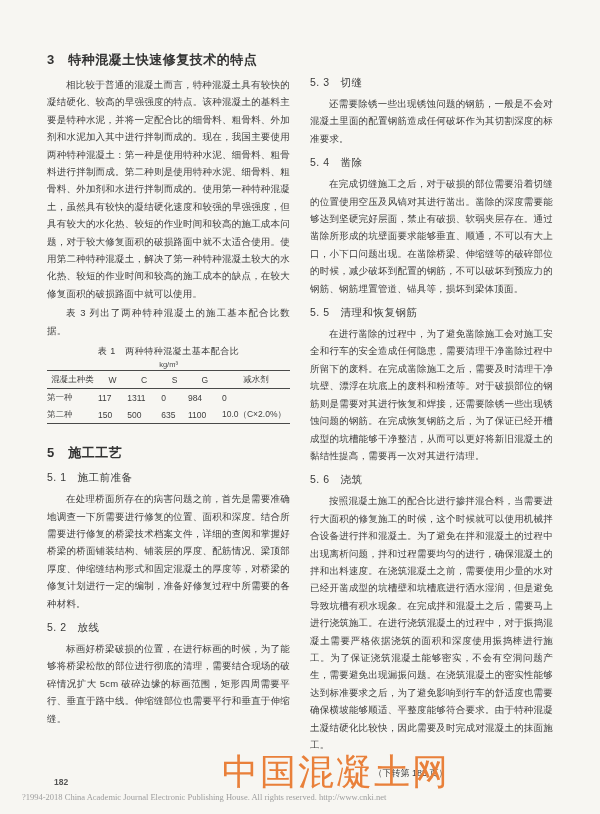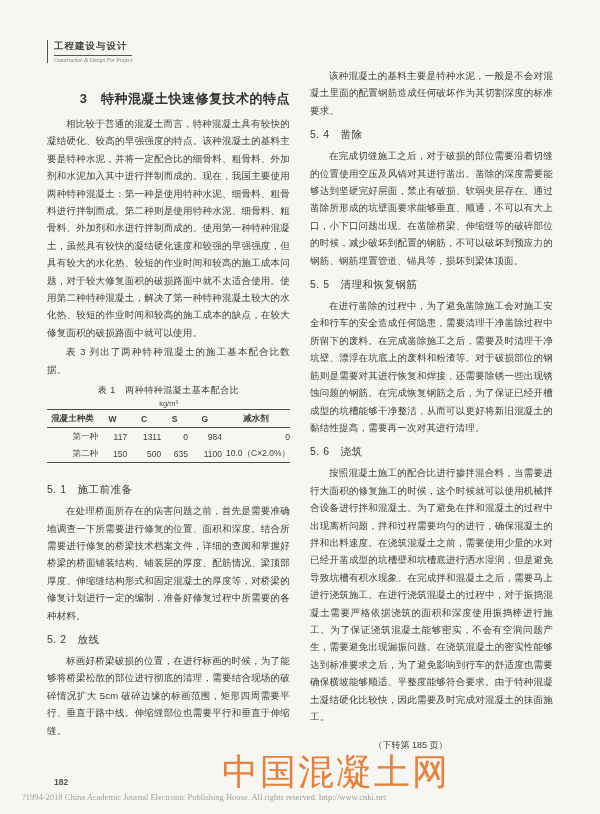--- a/index.html
+++ b/index.html
@@ -55,21 +55,20 @@
     letter-spacing:0.2px;
   }
   p.indent{text-indent:2em;}
 
   h2.sec{
     font-size:13px;
     font-weight:bold;
     color:#333;
     margin:11px 0 7px 0;
     letter-spacing:0.5px;
-    text-align:right;
   }
   h3.sub{
     font-size:10.5px;
     font-weight:normal;
     color:#3a3a3a;
     margin:9px 0 5px 0;
     letter-spacing:0.5px;
   }
 
   
@@ -89,28 +88,28 @@
   }
   table.cfg{
     width:100%;
     border-collapse:collapse;
     font-size:8.5px;
     color:#3d3d3d;
     border-top:1.4px solid #4a4a4a;
     border-bottom:1.4px solid #4a4a4a;
   }
   table.cfg th{
-    font-weight:bold;
+    font-weight:normal;
     border-bottom:0.8px solid #4a4a4a;
     padding:2.5px 0;
     text-align:center;
   }
   table.cfg td{
     padding:2.5px 0;
-    text-align:right;
+    text-align:left;
   }
   table.cfg .c0{width:21%;}
   table.cfg .c1{width:12%;}
   table.cfg .c2{width:14%;}
   table.cfg .c3{width:11%;}
   table.cfg .c4{width:14%;}
   table.cfg .c5{width:28%;}
 
   .turn-note{
     font-size:9px;
@@ -153,24 +152,20 @@
 </style>
 </head>
 <body>
 
 <div class="page">
 
   <div class="content">
 
     <div class="col col-left">
 
-      <div class="logo">
-        <div class="zh">工程建设与设计</div>
-        <div class="en">Construction &amp; Design For Project</div>
-      </div>
 
 
       <h2 class="sec">3　特种混凝土快速修复技术的特点</h2>
       <p class="body indent">相比较于普通的混凝土而言，特种混凝土具有较快的凝结硬化、较高的早强强度的特点。该种混凝土的基料主要是特种水泥，并将一定配合比的细骨料、粗骨料、外加剂和水泥加入其中进行拌制而成的。现在，我国主要使用两种特种混凝土：第一种是使用特种水泥、细骨料、粗骨料进行拌制而成。第二种则是使用特种水泥、细骨料、粗骨料、外加剂和水进行拌制而成的。使用第一种特种混凝土，虽然具有较快的凝结硬化速度和较强的早强强度，但具有较大的水化热、较短的作业时间和较高的施工成本问题，对于较大修复面积的破损路面中就不太适合使用。使用第二种特种混凝土，解决了第一种特种混凝土较大的水化热、较短的作业时间和较高的施工成本的缺点，在较大修复面积的破损路面中就可以使用。</p>
 
       <p class="body indent">表 3 列出了两种特种混凝土的施工基本配合比数据。</p>
 
       <div class="tblwrap">
         <div class="tbl-caption">表 1　两种特种混凝土基本配合比</div>
         <div class="tbl-unit">kg/m³</div>
@@ -199,31 +194,33 @@
               <td>150</td>
               <td>500</td>
               <td>635</td>
               <td>1100</td>
               <td>10.0（C×2.0%）</td>
             </tr>
           </tbody>
         </table>
       </div>
 
+      <h2 class="sec">5　施工工艺</h2>
 
       <h3 class="sub">5. 1　施工前准备</h3>
       <p class="body indent">在处理桥面所存在的病害问题之前，首先是需要准确地调查一下所需要进行修复的位置、面积和深度。结合所需要进行修复的桥梁技术档案文件，详细的查阅和掌握好桥梁的桥面铺装结构、铺装层的厚度、配筋情况、梁顶部厚度、伸缩缝结构形式和固定混凝土的厚度等，对桥梁的修复计划进行一定的编制，准备好修复过程中所需要的各种材料。</p>
 
       <h3 class="sub">5. 2　放线</h3>
       <p class="body indent">标画好桥梁破损的位置，在进行标画的时候，为了能够将桥梁松散的部位进行彻底的清理，需要结合现场的破碎情况扩大 5cm 破碎边缘的标画范围，矩形四周需要平行、垂直于路中线。伸缩缝部位也需要平行和垂直于伸缩缝。</p>
     </div>
 
     <div class="col col-right">
 
-      <p class="body indent">该种混凝土的基料主要是特种水泥，一般是不会对混凝土里面的配置钢筋造成任何破坏作为其切割深度的标准要求。</p>
+      <h3 class="sub">5. 3　切缝</h3>
+      <p class="body indent">还需要除锈一些出现锈蚀问题的钢筋，一般是不会对混凝土里面的配置钢筋造成任何破坏作为其切割深度的标准要求。</p>
 
       <h3 class="sub">5. 4　凿除</h3>
       <p class="body indent">在完成切缝施工之后，对于破损的部位需要沿着切缝的位置使用空压及风镐对其进行凿出。凿除的深度需要能够达到坚硬完好层面，禁止有破损、软弱夹层存在。通过凿除所形成的坑壁面要求能够垂直、顺通，不可以有大上口，小下口问题出现。在凿除桥梁、伸缩缝等的破碎部位的时候，减少破坏到配置的钢筋，不可以破坏到预应力的钢筋、钢筋埋置管道、锚具等，损坏到梁体顶面。</p>
 
       <h3 class="sub">5. 5　清理和恢复钢筋</h3>
       <p class="body indent">在进行凿除的过程中，为了避免凿除施工会对施工安全和行车的安全造成任何隐患，需要清理干净凿除过程中所留下的废料。在完成凿除施工之后，需要及时清理干净坑壁、漂浮在坑底上的废料和粉渣等。对于破损部位的钢筋则是需要对其进行恢复和焊接，还需要除锈一些出现锈蚀问题的钢筋。在完成恢复钢筋之后，为了保证已经开槽成型的坑槽能够干净整洁，从而可以更好将新旧混凝土的黏结性提高，需要再一次对其进行清理。</p>
 
       <h3 class="sub">5. 6　浇筑</h3>
       <p class="body indent">按照混凝土施工的配合比进行掺拌混合料，当需要进行大面积的修复施工的时候，这个时候就可以使用机械拌合设备进行拌和混凝土。为了避免在拌和混凝土的过程中出现离析问题，拌和过程需要均匀的进行，确保混凝土的拌和出料速度。在浇筑混凝土之前，需要使用少量的水对已经开凿成型的坑槽壁和坑槽底进行洒水湿润，但是避免导致坑槽有积水现象。在完成拌和混凝土之后，需要马上进行浇筑施工。在进行浇筑混凝土的过程中，对于振捣混凝土需要严格依据浇筑的面积和深度使用振捣棒进行施工。为了保证浇筑混凝土能够密实，不会有空洞问题产生，需要避免出现漏振问题。在浇筑混凝土的密实性能够达到标准要求之后，为了避免影响到行车的舒适度也需要确保横坡能够顺适、平整度能够符合要求。由于特种混凝土凝结硬化比较快，因此需要及时完成对混凝土的抹面施工。</p>
 

